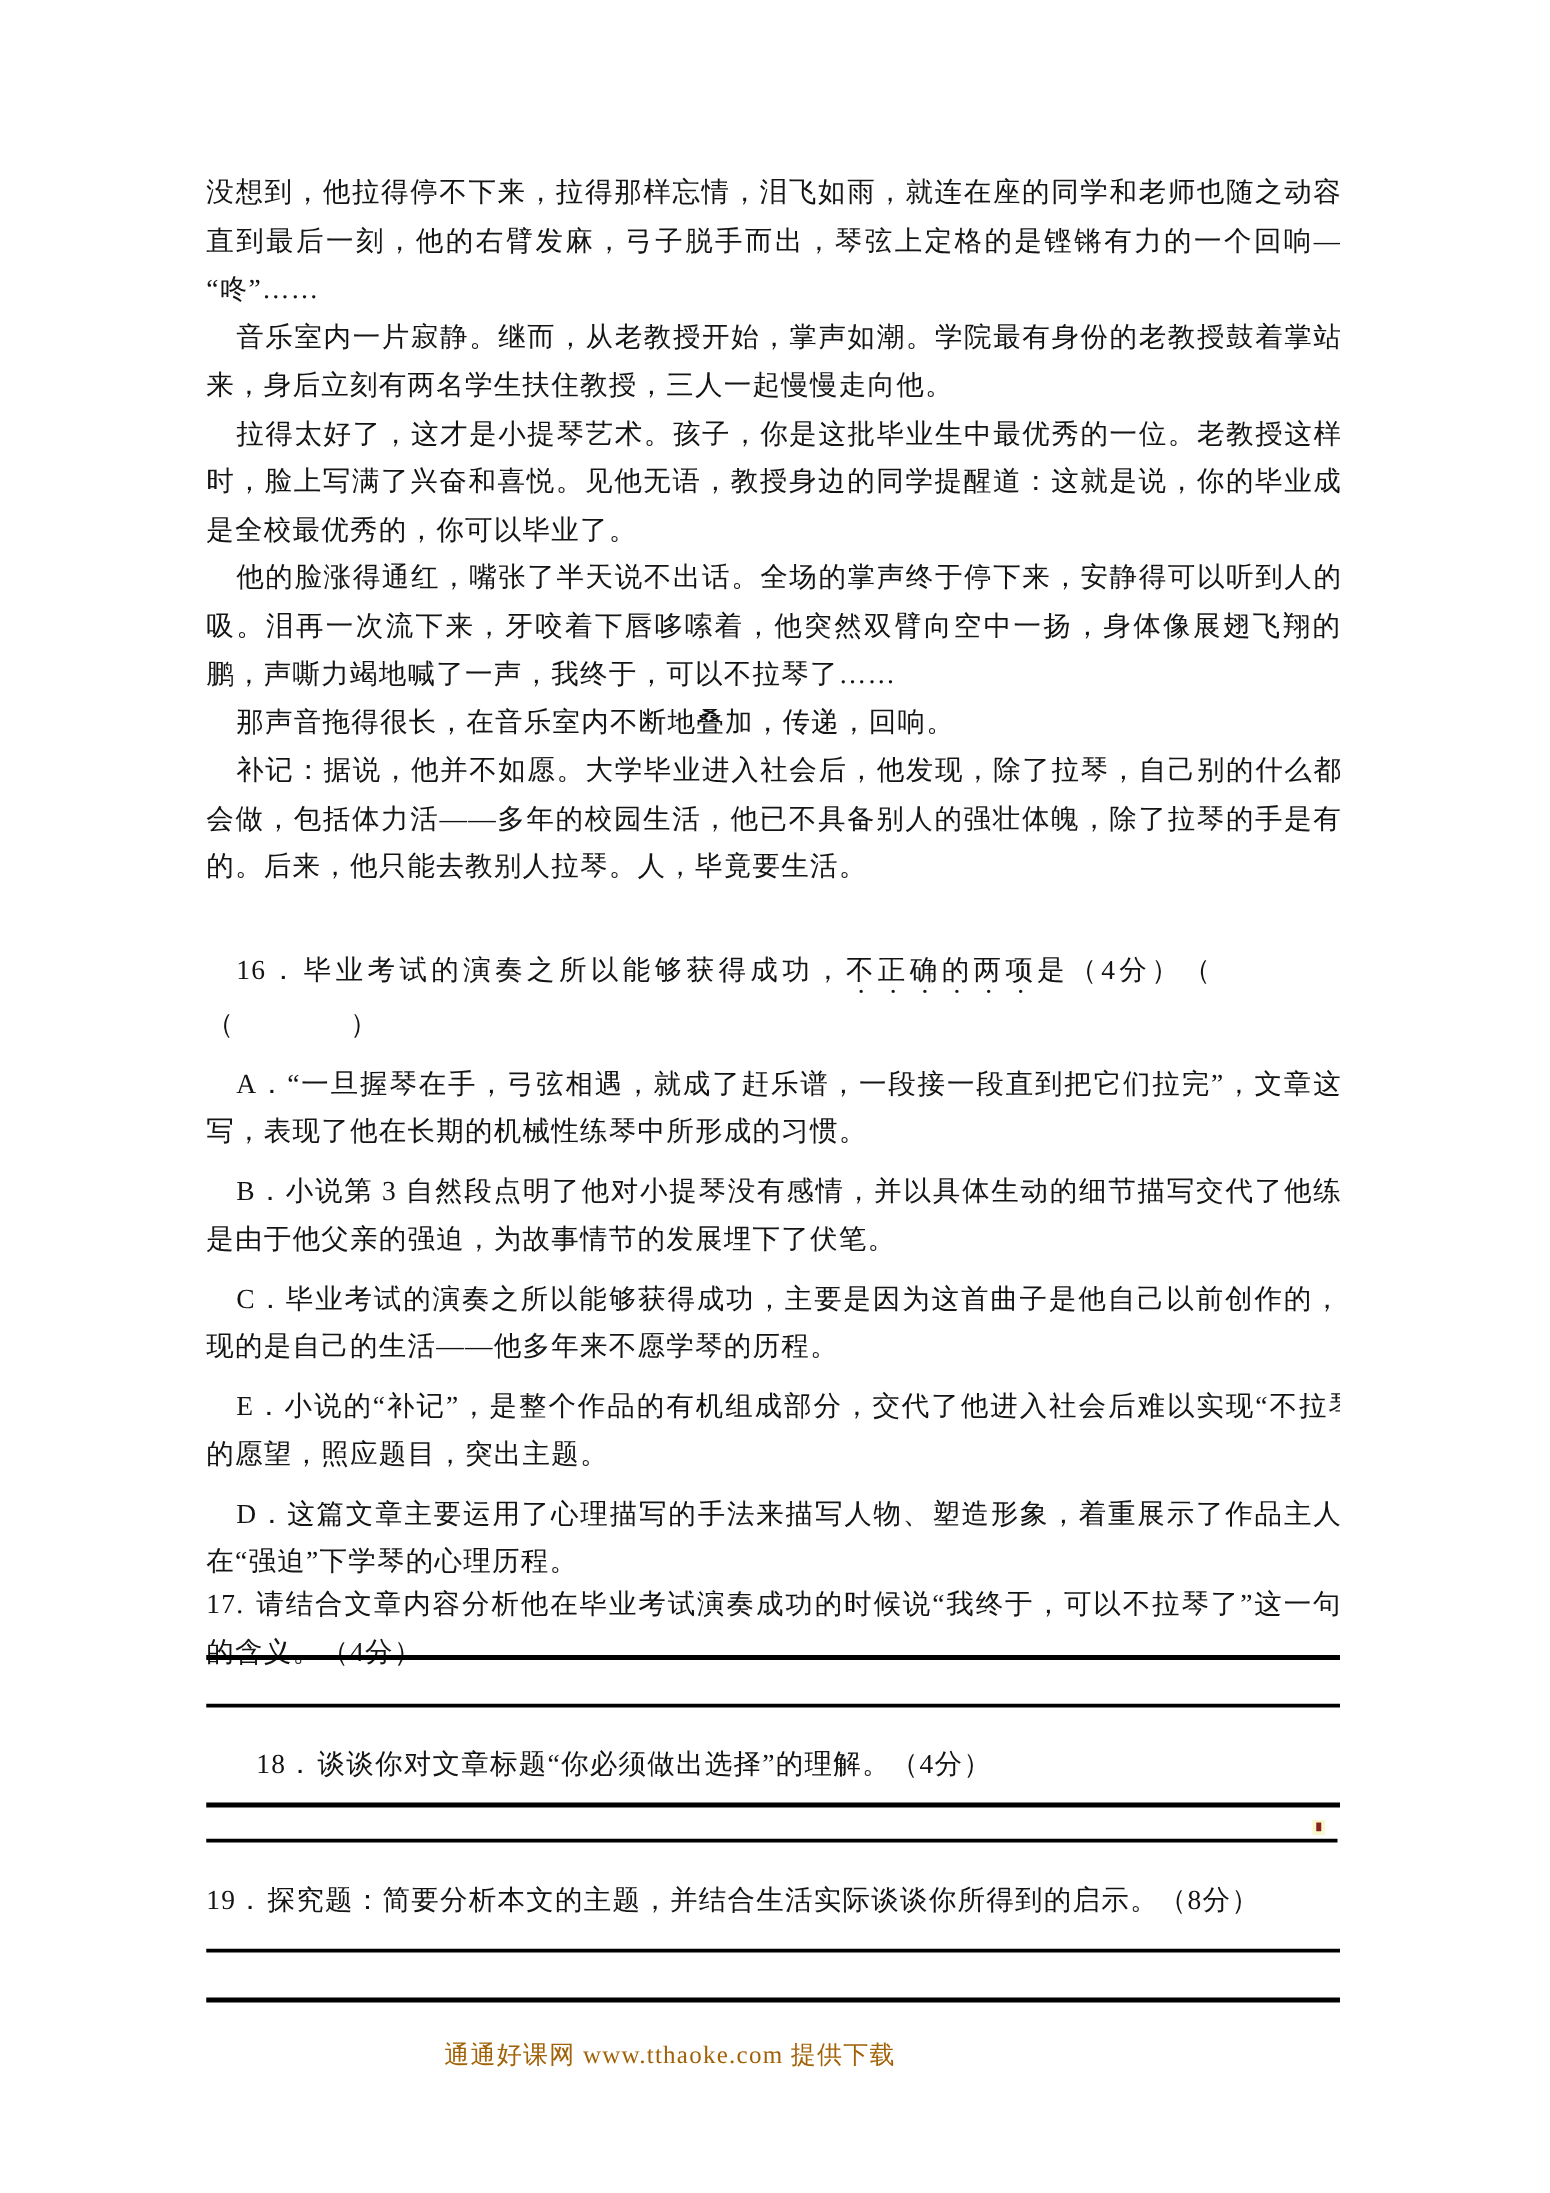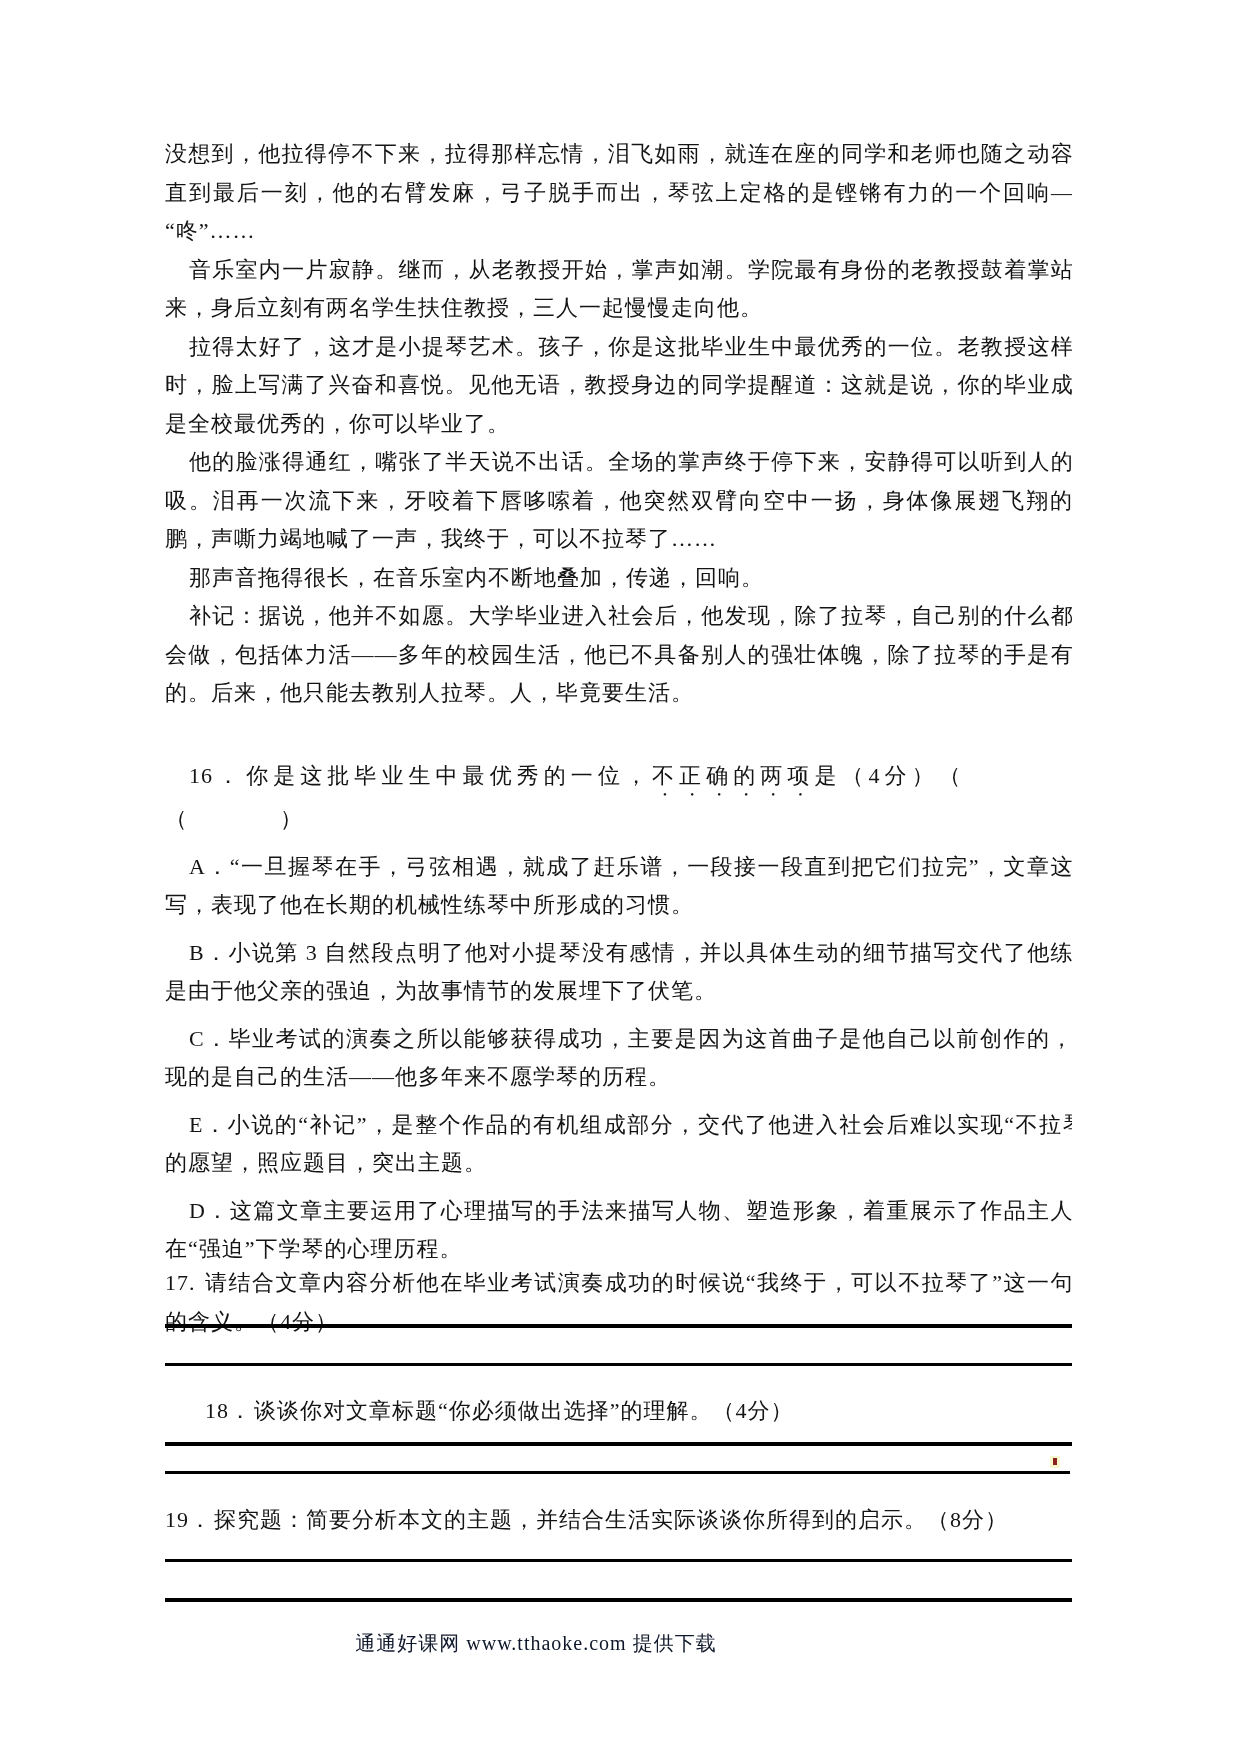--- a/index.html
+++ b/index.html
@@ -75,39 +75,39 @@
     width: 4px; height: 7px;
     background: #8b2020;
   }
   .footer {
     position: absolute;
     left: 0; top: 1630px;
     width: 100%;
     text-align: center;
     font-size: 20px;
     letter-spacing: 1px;
-    color: #0f172a;
+    color: #a16207;
   }
 </style>
 </head>
 <body>
 
 <div class="page">
 
   <section class="story txt">
     <p>没想到，他拉得停不下来，拉得那样忘情，泪飞如雨，就连在座的同学和老师也随之动容。直到最后一刻，他的右臂发麻，弓子脱手而出，琴弦上定格的是铿锵有力的一个回响——“咚”……</p>
     <p class="indent">音乐室内一片寂静。继而，从老教授开始，掌声如潮。学院最有身份的老教授鼓着掌站起来，身后立刻有两名学生扶住教授，三人一起慢慢走向他。</p>
     <p class="indent">拉得太好了，这才是小提琴艺术。孩子，你是这批毕业生中最优秀的一位。老教授这样说时，脸上写满了兴奋和喜悦。见他无语，教授身边的同学提醒道：这就是说，你的毕业成绩是全校最优秀的，你可以毕业了。</p>
     <p class="indent">他的脸涨得通红，嘴张了半天说不出话。全场的掌声终于停下来，安静得可以听到人的呼吸。泪再一次流下来，牙咬着下唇哆嗦着，他突然双臂向空中一扬，身体像展翅飞翔的大鹏，声嘶力竭地喊了一声，我终于，可以不拉琴了……</p>
     <p class="indent">那声音拖得很长，在音乐室内不断地叠加，传递，回响。</p>
     <p class="indent">补记：据说，他并不如愿。大学毕业进入社会后，他发现，除了拉琴，自己别的什么都不会做，包括体力活——多年的校园生活，他已不具备别人的强壮体魄，除了拉琴的手是有力的。后来，他只能去教别人拉琴。人，毕竟要生活。</p>
   </section>
 
   <section class="q16 txt">
-    <p class="stem"><span class="qnum-fw">16．</span><span>你是这批毕业生中最优秀的一位，</span><span class="emph">不正确的两项</span><span>是（4分）（　　　　）（　　　　）</span></p>
+    <p class="stem"><span class="qnum-fw">16．</span><span>毕业考试的演奏之所以能够获得成功，</span><span class="emph">不正确的两项</span><span>是（4分）（　　　　）（　　　　）</span></p>
     <p class="opt"><span>A．</span><span>“一旦握琴在手，弓弦相遇，就成了赶乐谱，一段接一段直到把它们拉完”，文章这样写，表现了他在长期的机械性练琴中所形成的习惯。</span></p>
     <p class="opt"><span>B．</span><span>小说第 3 自然段点明了他对小提琴没有感情，并以具体生动的细节描写交代了他练琴是由于他父亲的强迫，为故事情节的发展埋下了伏笔。</span></p>
     <p class="opt"><span>C．</span><span>毕业考试的演奏之所以能够获得成功，主要是因为这首曲子是他自己以前创作的，表现的是自己的生活——他多年来不愿学琴的历程。</span></p>
     <p class="opt"><span>E．</span><span>小说的“补记”，是整个作品的有机组成部分，交代了他进入社会后难以实现“不拉琴”的愿望，照应题目，突出主题。</span></p>
     <p class="opt"><span>D．</span><span>这篇文章主要运用了心理描写的手法来描写人物、塑造形象，着重展示了作品主人公在“强迫”下学琴的心理历程。</span></p>
   </section>
 
   <section class="qblock q17 txt">
     <p><span class="qnum-hw">17.</span><span>请结合文章内容分析他在毕业考试演奏成功的时候说“我终于，可以不拉琴了”这一句话的含义。（4分）</span></p>
   </section>

